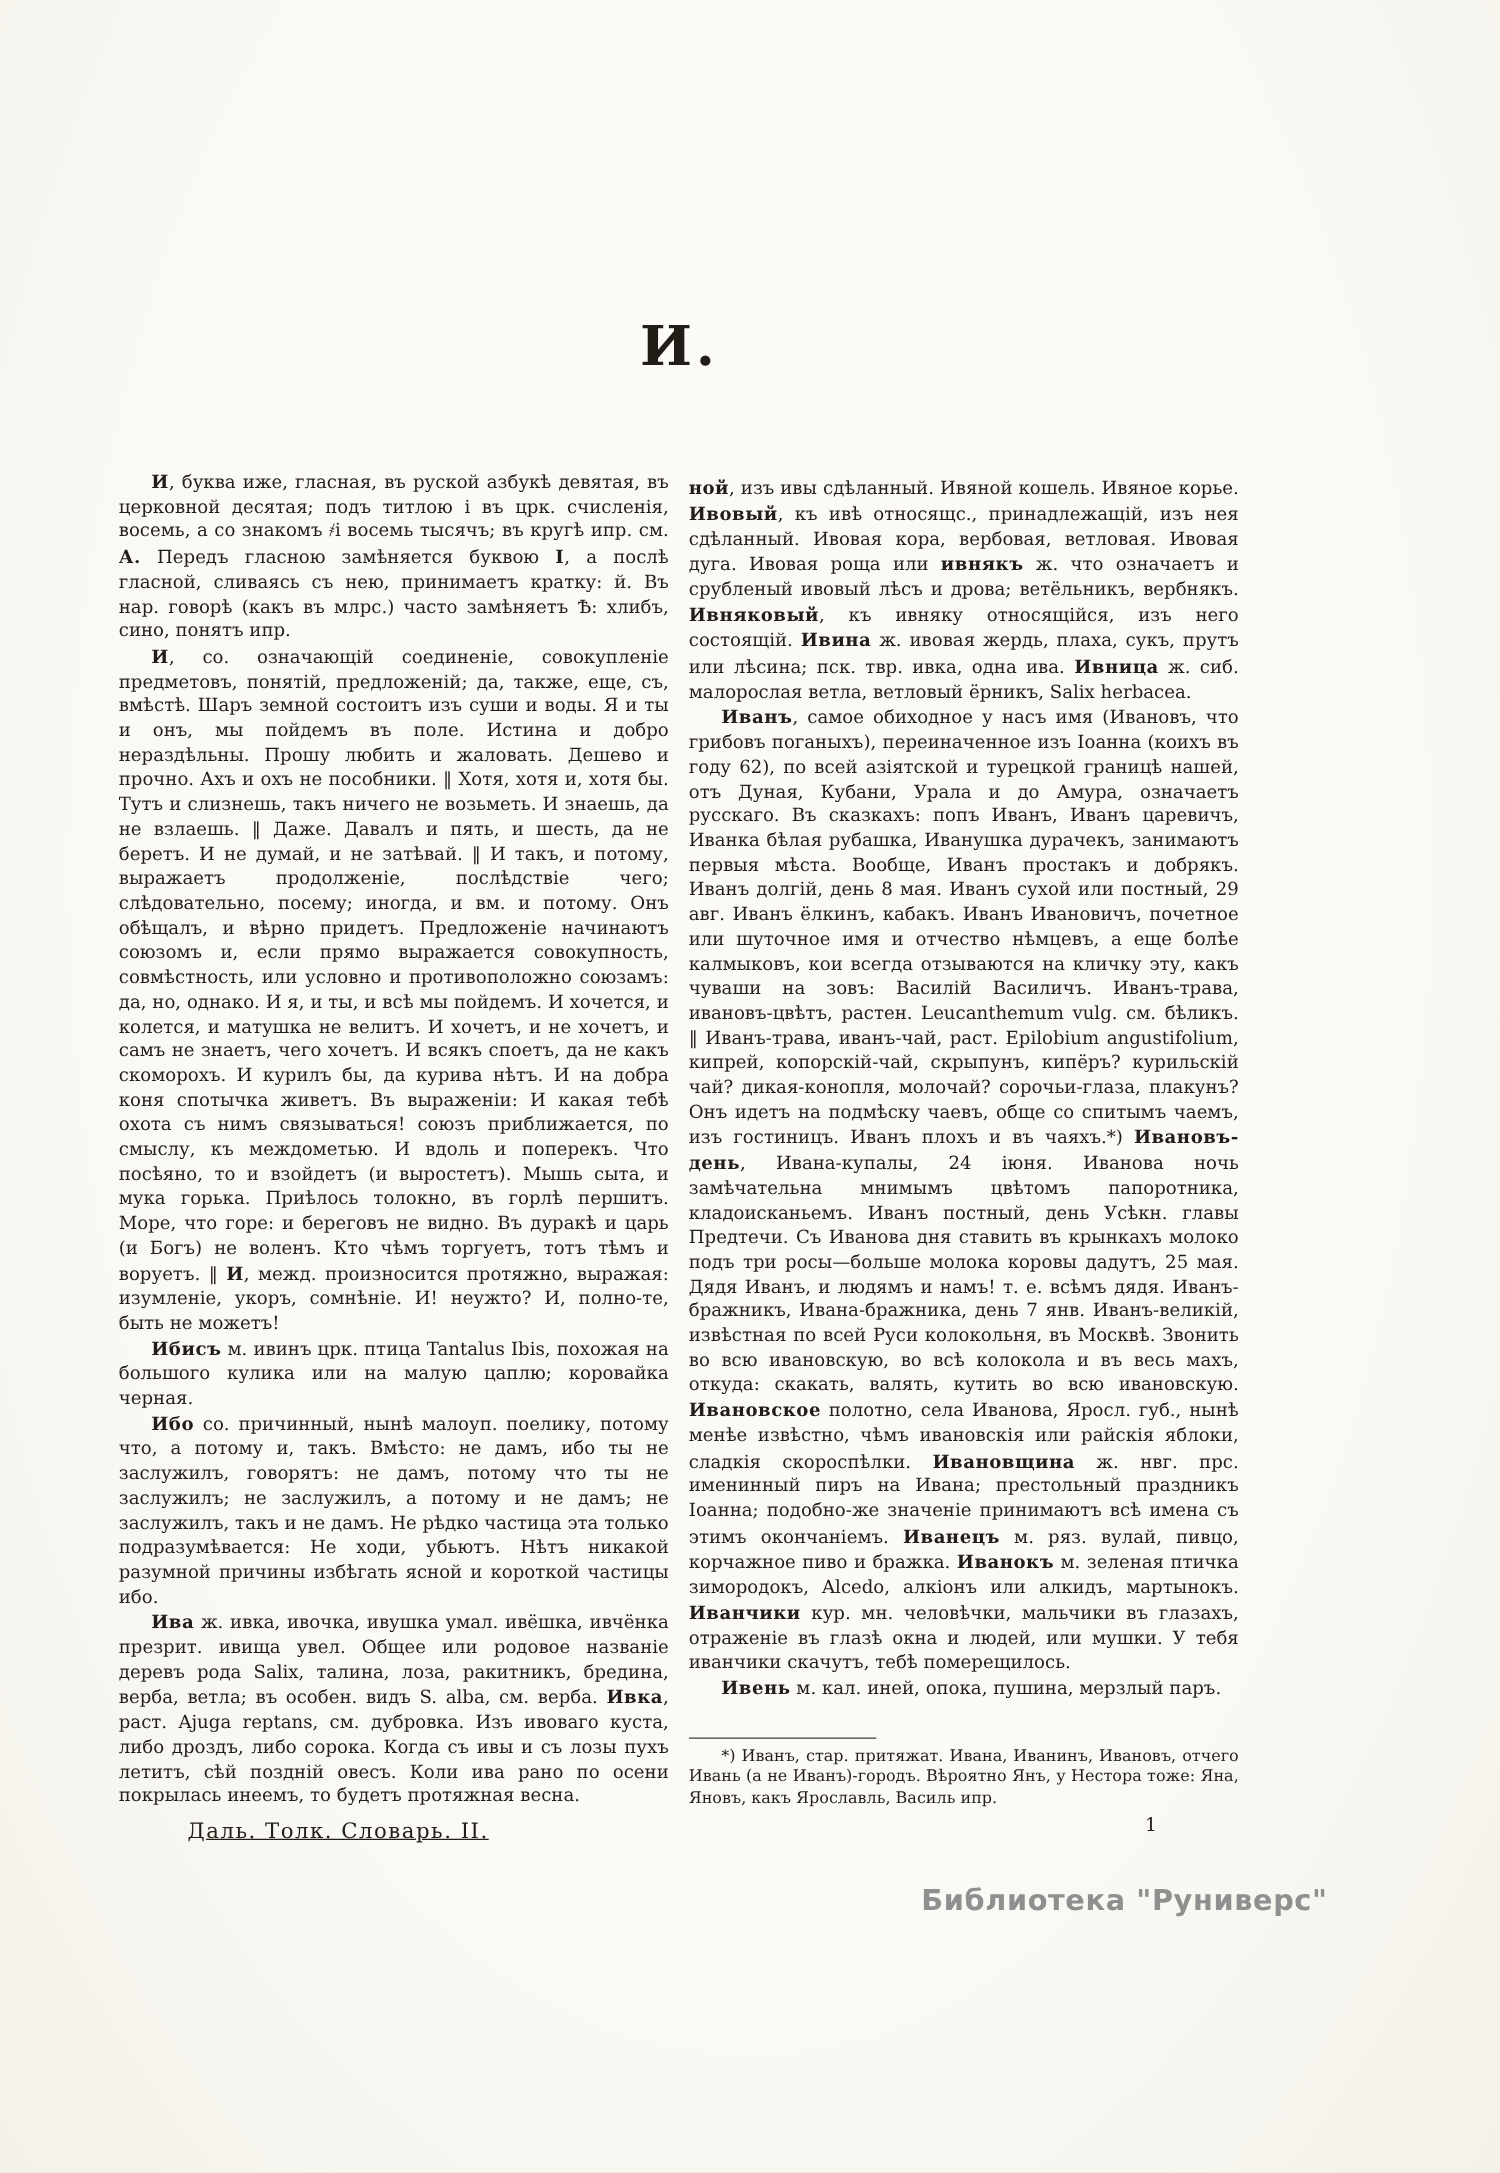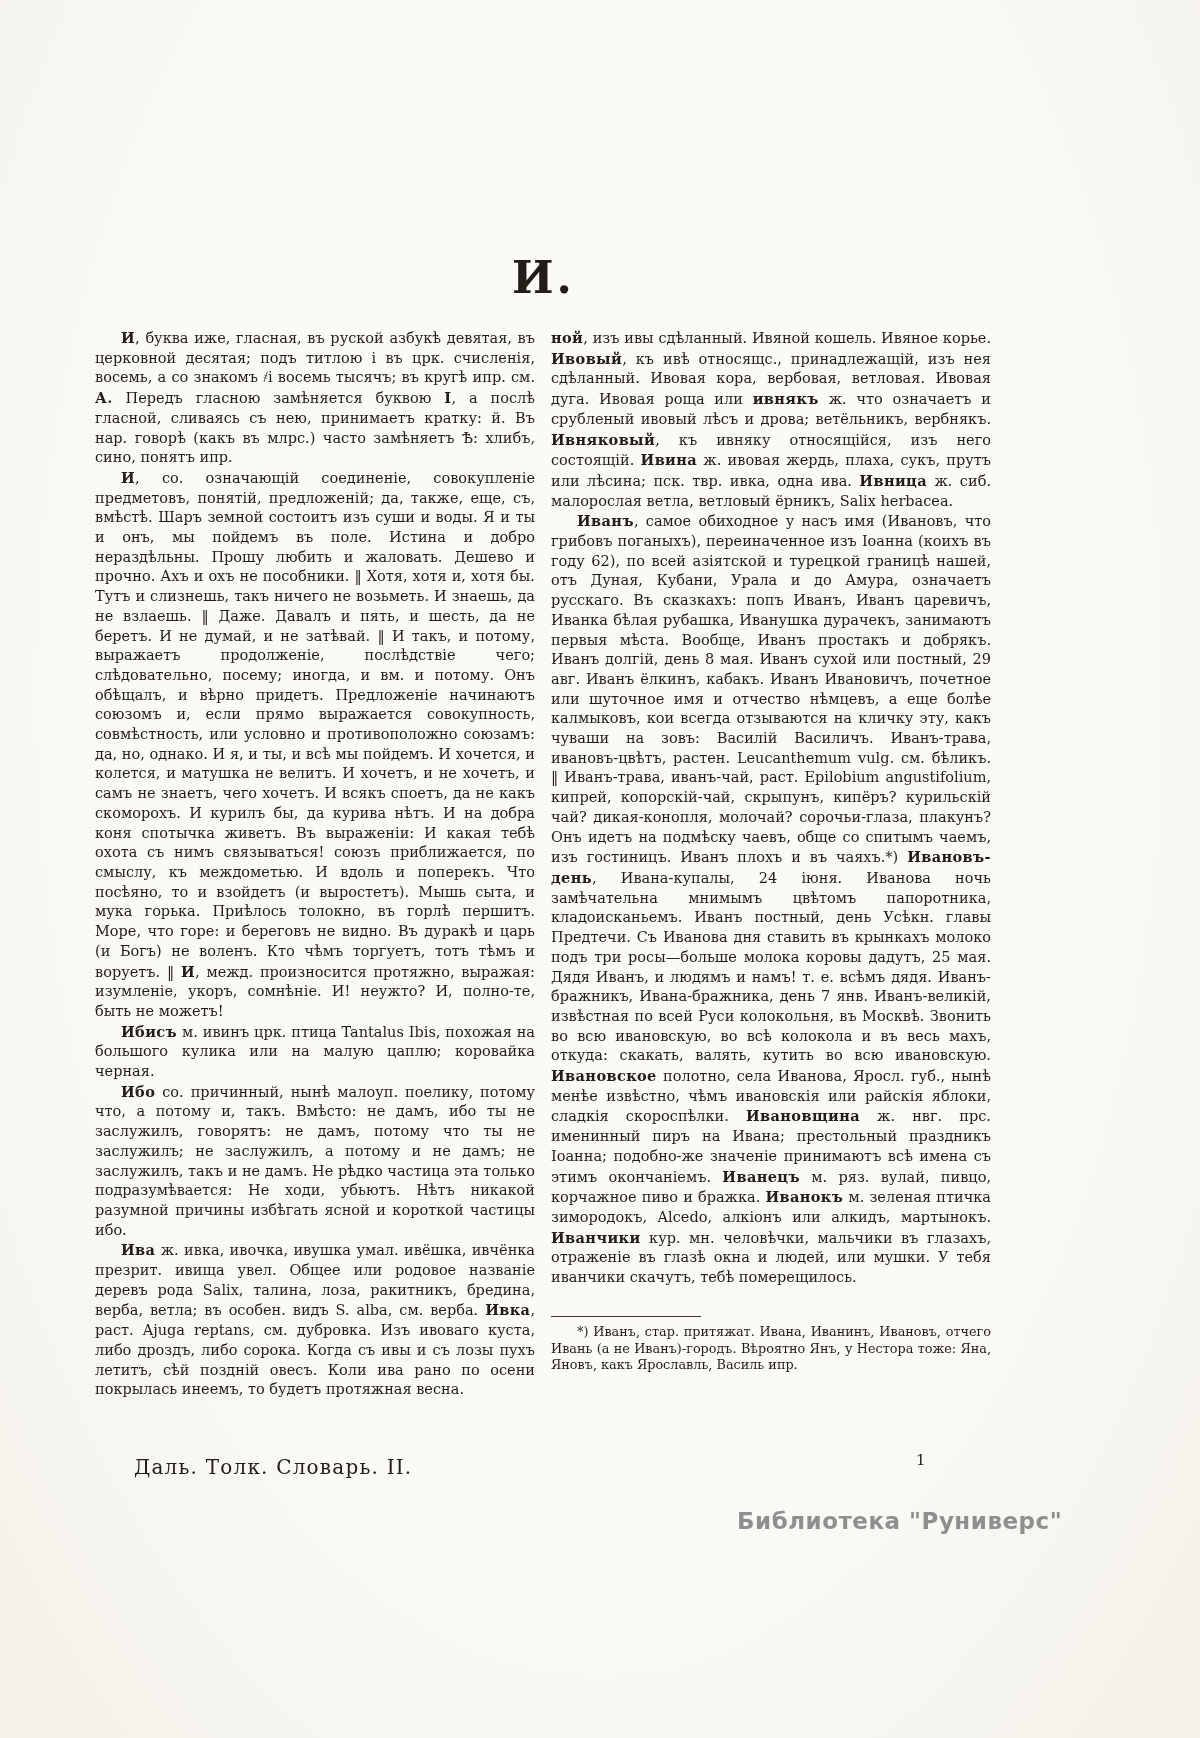--- a/index.html
+++ b/index.html
@@ -27,21 +27,21 @@
   .letter {
     margin: 256px 0 28px 0;
     text-align: center;
     font-size: 44px;
     font-weight: 700;
     letter-spacing: 3px;
     line-height: 1;
   }
   .columns {
     display: flex;
-    align-items: flex-start;
+    align-items: flex-end;
     height: 1120px;
     overflow: hidden;
   }
   .col {
     width: 440px;
     overflow: hidden;
   }
   .divider {
     width: 1px;
     background: #4a4238;
@@ -62,24 +62,25 @@
     height: 0;
     border-top: 1px solid #3f3a33;
     margin: 0 0 7px 0;
   }
   .footnote-paras .para {
     font-size: 12.8px;
     line-height: 16.8px;
   }
   .footer-left {
     position: absolute;
-    left: 134px;
+    left: 150px;
     top: 1455px;
-    font-size: 20px;
+    font-size: 17px;
     letter-spacing: 1.2px;
+    text-decoration: underline;
   }
   .page-number {
     position: absolute;
     left: 916px;
     top: 1451px;
     font-size: 15px;
   }
   .watermark {
     position: absolute;
     left: 737px;
@@ -103,20 +104,21 @@
           <p class="para indent"><span class="b">И</span><span>, со. означающій соединеніе, совокупленіе предметовъ, понятій, предложеній; да, также, еще, съ, вмѣстѣ. </span><span class="i">Шаръ земной состоитъ изъ суши и воды. Я и ты и онъ, мы пойдемъ въ поле. Истина и добро нераздѣльны. Прошу любить и жаловать. Дешево и прочно. Ахъ и охъ не пособники.</span><span> ‖ Хотя, хотя и, хотя бы. </span><span class="i">Тутъ и слизнешь, такъ ничего не возьметь. И знаешь, да не взлаешь.</span><span> ‖ Даже. </span><span class="i">Давалъ и пять, и шесть, да не беретъ. И не думай, и не затѣвай.</span><span> ‖ И такъ, и потому, выражаетъ продолженіе, послѣдствіе чего; слѣдовательно, посему; иногда, и вм. и потому. </span><span class="i">Онъ обѣщалъ, и вѣрно придетъ.</span><span> Предложеніе начинаютъ союзомъ и, если прямо выражается совокупность, совмѣстность, или условно и противоположно союзамъ: да, но, однако. </span><span class="i">И я, и ты, и всѣ мы пойдемъ. И хочется, и колется, и матушка не велитъ. И хочетъ, и не хочетъ, и самъ не знаетъ, чего хочетъ. И всякъ споетъ, да не какъ скоморохъ. И курилъ бы, да курива нѣтъ. И на добра коня спотычка живетъ.</span><span> Въ выраженіи: </span><span class="i">И какая тебѣ охота съ нимъ связываться!</span><span> союзъ приближается, по смыслу, къ междометью. </span><span class="i">И вдоль и поперекъ. Что посѣяно, то и взойдетъ (и выростетъ). Мышь сыта, и мука горька. Приѣлось толокно, въ горлѣ першитъ. Море, что горе: и береговъ не видно. Въ дуракѣ и царь (и Богъ) не воленъ. Кто чѣмъ торгуетъ, тотъ тѣмъ и воруетъ.</span><span> ‖ </span><span class="b">И</span><span>, межд. произносится протяжно, выражая: изумленіе, укоръ, сомнѣніе. </span><span class="i">И! неужто? И, полно-те, быть не можетъ!</span></p>
           <p class="para indent"><span class="b">Ибисъ</span><span> м. </span><span class="i">ивинъ</span><span> црк. птица Tantalus Ibis, похожая на большого кулика или на малую цаплю; коровайка черная.</span></p>
           <p class="para indent"><span class="b">Ибо</span><span> со. причинный, нынѣ малоуп. поелику, потому что, а потому и, такъ. Вмѣсто: </span><span class="i">не дамъ, ибо ты не заслужилъ,</span><span> говорятъ: </span><span class="i">не дамъ, потому что ты не заслужилъ; не заслужилъ, а потому и не дамъ; не заслужилъ, такъ и не дамъ.</span><span> Не рѣдко частица эта только подразумѣвается: </span><span class="i">Не ходи, убьютъ.</span><span> Нѣтъ никакой разумной причины избѣгать ясной и короткой частицы ибо.</span></p>
           <p class="para indent"><span class="b">Ива</span><span> ж. </span><span class="i">ивка, ивочка, ивушка</span><span> умал. </span><span class="i">ивёшка, ивчёнка</span><span> презрит. </span><span class="i">ивища</span><span> увел. Общее или родовое названіе деревъ рода Salix, талина, лоза, ракитникъ, бредина, верба, ветла; въ особен. видъ S. alba, см. верба. </span><span class="b">Ивка</span><span>, раст. Ajuga reptans, см. дубровка. </span><span class="i">Изъ ивоваго куста, либо дроздъ, либо сорока. Когда съ ивы и съ лозы пухъ летитъ, сѣй поздній овесъ. Коли ива рано по осени покрылась инеемъ, то будетъ протяжная весна. </span></p>
         </div>
       <div class="divider"></div>
       <div class="col">
         <div>
             <p class="para"><span class="b">ной</span><span>, изъ ивы сдѣланный. </span><span class="i">Ивяной кошель. Ивяное корье.</span><span> </span><span class="b">Ивовый</span><span>, къ ивѣ относящс., принадлежащій, изъ нея сдѣланный. </span><span class="i">Ивовая кора, вербовая, ветловая. Ивовая дуга. Ивовая роща</span><span> или </span><span class="b">ивнякъ</span><span> ж. что означаетъ и срубленый ивовый лѣсъ и дрова; ветёльникъ, вербнякъ. </span><span class="b">Ивняковый</span><span>, къ ивняку относящійся, изъ него состоящій. </span><span class="b">Ивина</span><span> ж. ивовая жердь, плаха, сукъ, прутъ или лѣсина; пск. твр. ивка, одна ива. </span><span class="b">Ивница</span><span> ж. сиб. малорослая ветла, ветловый ёрникъ, Salix herbacea.</span></p>
             <p class="para indent"><span class="b">Иванъ</span><span>, самое обиходное у насъ имя (</span><span class="i">Ивановъ, что грибовъ поганыхъ</span><span>), переиначенное изъ Іоанна (коихъ въ году 62), по всей азіятской и турецкой границѣ нашей, отъ Дуная, Кубани, Урала и до Амура, означаетъ русскаго. Въ сказкахъ: попъ Иванъ, Иванъ царевичъ, Иванка бѣлая рубашка, Иванушка дурачекъ, занимаютъ первыя мѣста. Вообще, Иванъ простакъ и добрякъ. </span><span class="i">Иванъ долгій,</span><span> день 8 мая. </span><span class="i">Иванъ сухой</span><span> или постный, 29 авг. </span><span class="i">Иванъ ёлкинъ,</span><span> кабакъ. </span><span class="i">Иванъ Ивановичъ,</span><span> почетное или шуточное имя и отчество нѣмцевъ, а еще болѣе калмыковъ, кои всегда отзываются на кличку эту, какъ чуваши на зовъ: Василій Василичъ. </span><span class="i">Иванъ-трава, ивановъ-цвѣтъ,</span><span> растен. Leucanthemum vulg. см. бѣликъ. ‖ </span><span class="i">Иванъ-трава, иванъ-чай,</span><span> раст. Epilobium angustifolium, кипрей, копорскій-чай, скрыпунъ, кипёръ? курильскій чай? дикая-конопля, молочай? сорочьи-глаза, плакунъ? Онъ идетъ на подмѣску чаевъ, обще со спитымъ чаемъ, изъ гостиницъ. </span><span class="i">Иванъ плохъ и въ чаяхъ.</span><span>*) </span><span class="b">Ивановъ-день</span><span>, </span><span class="i">Ивана-купалы,</span><span> 24 іюня. Иванова ночь замѣчательна мнимымъ цвѣтомъ папоротника, кладоисканьемъ. </span><span class="i">Иванъ постный,</span><span> день Усѣкн. главы Предтечи. </span><span class="i">Съ Иванова дня ставить въ крынкахъ молоко подъ три росы—больше молока коровы дадутъ,</span><span> 25 мая. </span><span class="i">Дядя Иванъ, и людямъ и намъ!</span><span> т. е. всѣмъ дядя. </span><span class="i">Иванъ-бражникъ, Ивана-бражника,</span><span> день 7 янв. </span><span class="i">Иванъ-великій,</span><span> извѣстная по всей Руси колокольня, въ Москвѣ. </span><span class="i">Звонить во всю ивановскую,</span><span> во всѣ колокола и въ весь махъ, откуда: </span><span class="i">скакать, валять, кутить во всю ивановскую.</span><span> </span><span class="b">Ивановское</span><span> полотно, села Иванова, Яросл. губ., нынѣ менѣе извѣстно, чѣмъ ивановскія или райскія яблоки, сладкія скороспѣлки. </span><span class="b">Ивановщина</span><span> ж. нвг. прс. именинный пиръ на Ивана; престольный праздникъ Іоанна; подобно-же значеніе принимаютъ всѣ имена съ этимъ окончаніемъ. </span><span class="b">Иванецъ</span><span> м. ряз. вулай, пивцо, корчажное пиво и бражка. </span><span class="b">Иванокъ</span><span> м. зеленая птичка зимородокъ, Alcedo, алкіонъ или алкидъ, мартынокъ. </span><span class="b">Иванчики</span><span> кур. мн. человѣчки, мальчики въ глазахъ, отраженіе въ глазѣ окна и людей, или мушки. </span><span class="i">У тебя иванчики скачутъ, тебѣ померещилось.</span></p>
+            <p class="para indent"><span class="b">Ивень</span><span> м. кал. иней, опока, пушина, мерзлый паръ.</span></p>
           </div>
         <div class="footnote-block">
           <div class="footnote-rule"></div>
           <div class="footnote-paras">
               <p class="para indent"><span>*) </span><span class="i">Иванъ,</span><span> стар. притяжат. </span><span class="i">Ивана, Иванинъ, Ивановъ,</span><span> отчего </span><span class="i">Ивань</span><span> (а не </span><span class="i">Иванъ</span><span>)-городъ. Вѣроятно Янъ, у Нестора тоже: Яна, Яновъ, какъ Ярославль, Василь ипр.</span></p>
             </div>
         </div>
       </div>
     </div>
   </div>

